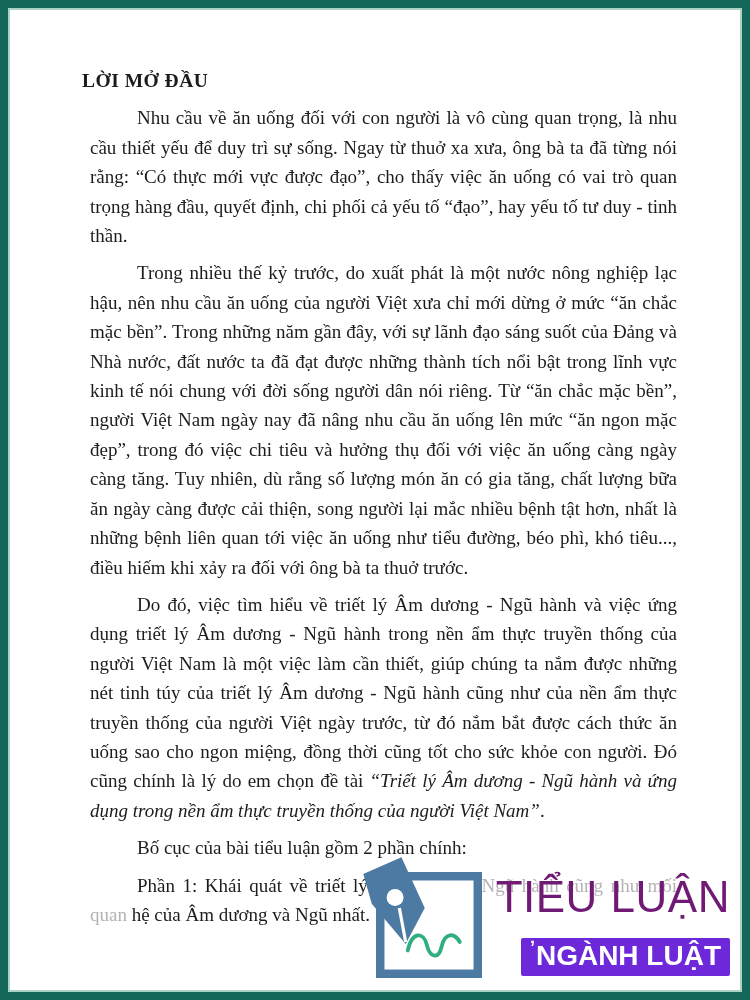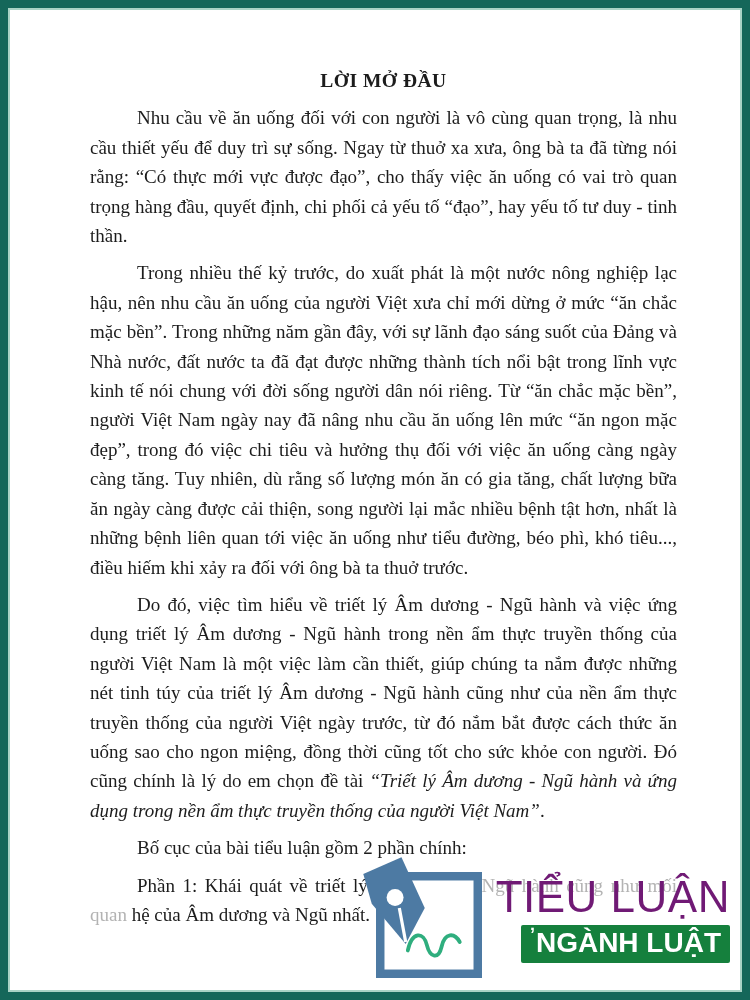--- a/index.html
+++ b/index.html
@@ -26,21 +26,21 @@
     font-family: "Liberation Serif", "DejaVu Serif", serif;
     font-size: 19px;
     line-height: 29.4px;
     color: #1c1c1c;
     text-align: justify;
     z-index: 1;
   }
   .title {
     font-size: 19.5px;
     font-weight: bold;
-    text-align: center;
+    text-align: left;
     margin: 0 0 2px 0;
     letter-spacing: 0.5px;
   }
   .content p { margin: 8px; text-indent: 47px; }
   .quote-bold-italic { font-weight: normal; font-style: italic; }
   .part-label { font-weight: normal; }
   .faded-text { color: #b3b3b3; }
   
   .logo {
     position: absolute;
@@ -62,22 +62,22 @@
   .brand-text {
     font-family: "Liberation Sans", "DejaVu Sans", sans-serif;
     font-weight: 400;
     font-size: 44px;
     line-height: 1.05;
     color: #701a75;
     letter-spacing: 0.5px;
     white-space: nowrap;
   }
   .badge {
-    margin-top: 5px;
-    background: #15803d;
+    margin-top: 18px;
+    background: #6d28d9;
     color: #ffffff;
     font-family: "Liberation Sans", "DejaVu Sans", sans-serif;
     font-weight: 700;
     font-size: 28px;
     line-height: 1.15;
     padding: 2px 9px 4px 9px;
     border-radius: 2px;
     white-space: nowrap;
     position: relative;
   }

